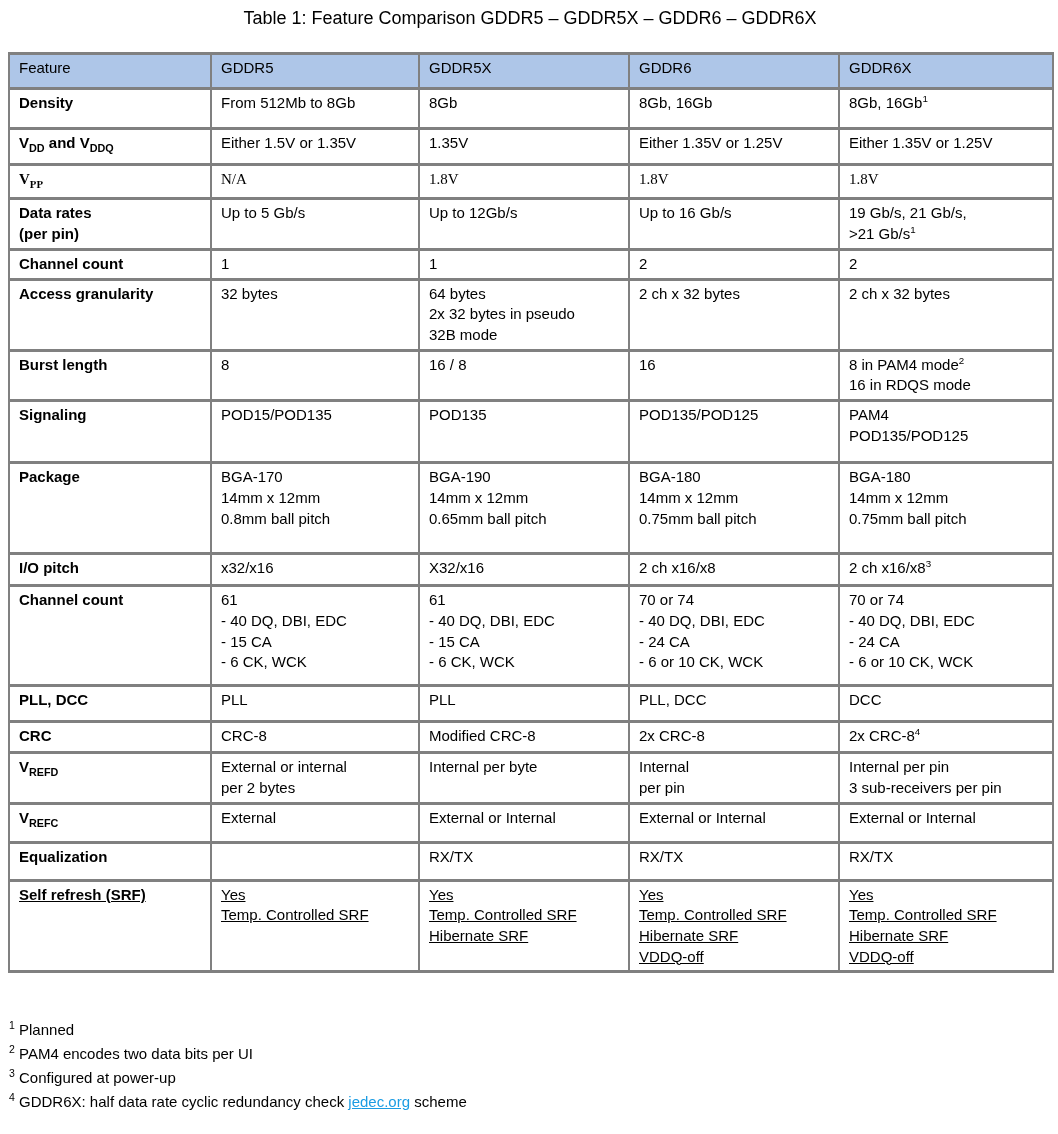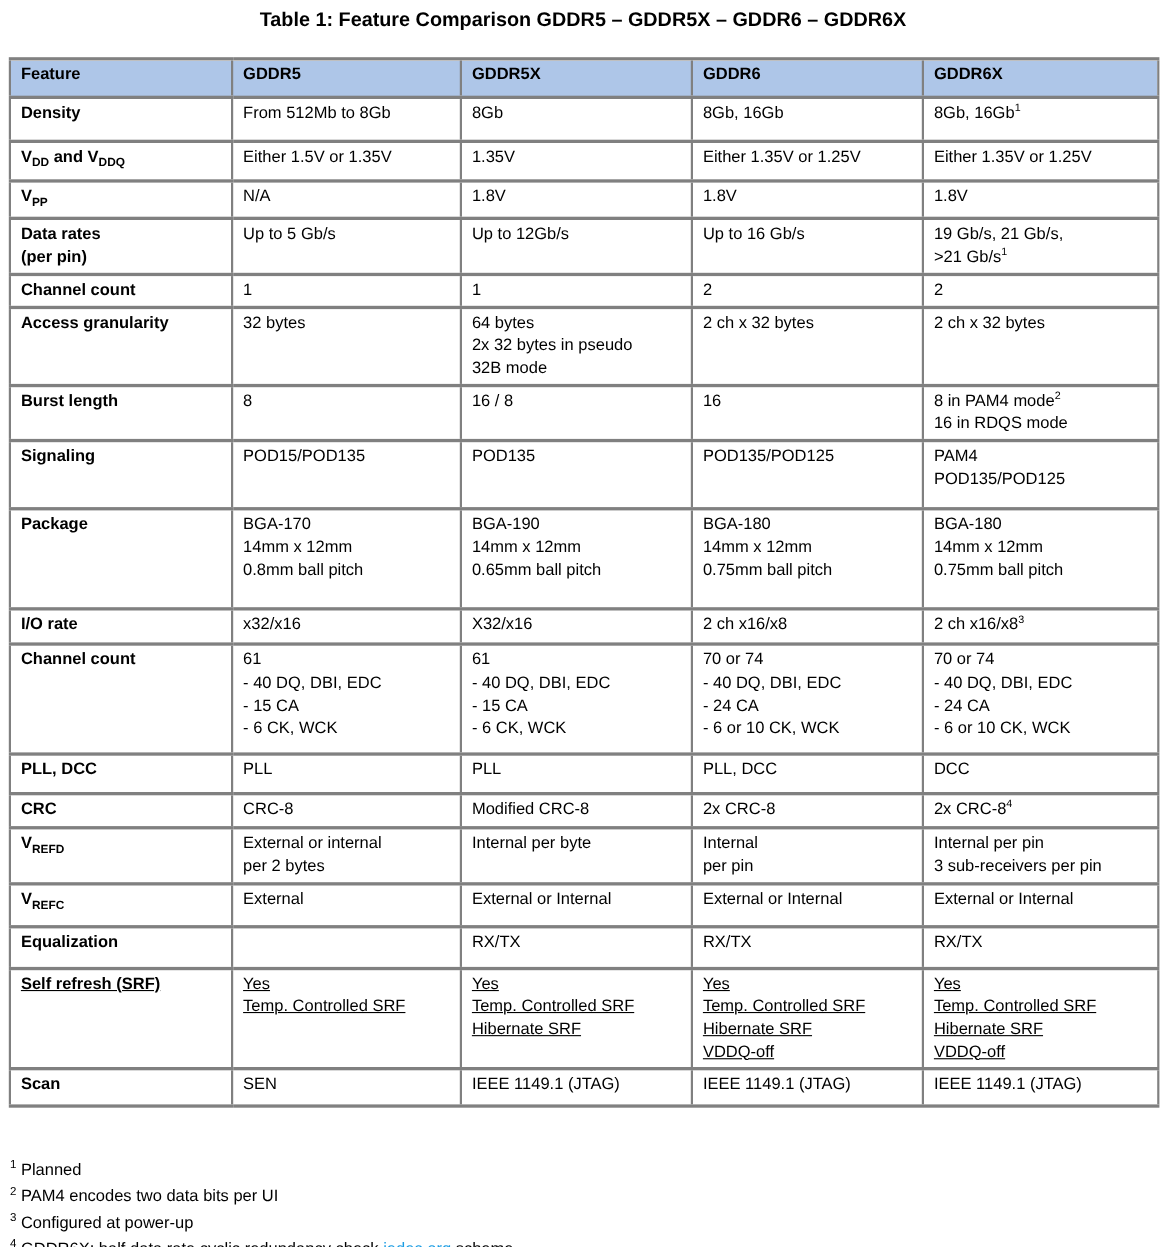--- a/index.html
+++ b/index.html
@@ -1,36 +1,36 @@
 <!DOCTYPE html>
 <html><head>
 <meta charset="utf-8">
 <style>
   html,body{margin:0;padding:0;background:#ffffff;color:#000;}
   body{width:1058px;height:1134px;font-family:"Liberation Sans",sans-serif;overflow:hidden;}
   .page{padding:5px 6px 0 8px;box-sizing:border-box;}
-  .doc-title{font-size:18px;font-weight:bold;text-align:center;margin:3px 0 0 0;letter-spacing:0px;}
+  .doc-title{font-size:18px;font-weight:normal;text-align:center;margin:3px 0 0 0;letter-spacing:0px;}
   table.cmp{border-collapse:collapse;table-layout:fixed;width:1044px;margin-top:23px;}
   table.cmp th,table.cmp td{
     border-left:2px solid #808080;border-right:2px solid #808080;
     border-top:3px solid #808080;border-bottom:3px solid #808080;
     vertical-align:top;text-align:left;
     padding:3px 6px 3px 9px;
     font-size:15px;line-height:1.38;
     overflow:hidden;box-sizing:border-box;word-wrap:break-word;
   }
-  thead th{background:#aec6e8;font-weight:bold;font-size:16px;vertical-align:middle;padding-top:4px;padding-bottom:6px;}
+  thead th{background:#aec6e8;font-weight:normal;font-size:16px;vertical-align:middle;padding-top:4px;padding-bottom:6px;}
   tbody th{font-weight:bold;}
   tbody td{font-weight:normal;}
   sub{font-size:0.72em;line-height:0;}
   sup{font-size:0.65em;line-height:0;}
   thead tr{height:35px;}
   tbody tr:nth-child(1){height:40px;}
   tbody tr:nth-child(2){height:36px;}
-  tbody tr:nth-child(3){height:34px;}
+  tbody tr:nth-child(3){height:34px;font-family:Liberation Serif, serif;}
   tbody tr:nth-child(4){height:51px;}
   tbody tr:nth-child(5){height:26px;padding-left:21px;}
   tbody tr:nth-child(6){height:65px;}
   tbody tr:nth-child(7){height:50px;}
   tbody tr:nth-child(8){height:62px;}
   tbody tr:nth-child(9){height:91px;}
   tbody tr:nth-child(10){height:32px;}
   tbody tr:nth-child(11){height:100px;}
   tbody tr:nth-child(12){height:36px;}
   tbody tr:nth-child(13){height:31px;}
@@ -126,21 +126,21 @@
           <td>PAM4<br>POD135/POD125</td>
         </tr>
         <tr>
           <th>Package</th>
           <td>BGA-170<br>14mm x 12mm<br>0.8mm ball pitch</td>
           <td>BGA-190<br>14mm x 12mm<br>0.65mm ball pitch</td>
           <td>BGA-180<br>14mm x 12mm<br>0.75mm ball pitch</td>
           <td>BGA-180<br>14mm x 12mm<br>0.75mm ball pitch</td>
         </tr>
         <tr>
-          <th>I/O rate</th>
+          <th>I/O pitch</th>
           <td>x32/x16</td>
           <td>X32/x16</td>
           <td>2 ch x16/x8</td>
           <td>2 ch x16/x8<sup>3</sup></td>
         </tr>
         <tr>
           <th>Channel count</th>
           <td>61<br>- 40 DQ, DBI, EDC<br>- 15 CA<br>- 6 CK, WCK</td>
           <td>61<br>- 40 DQ, DBI, EDC<br>- 15 CA<br>- 6 CK, WCK</td>
           <td>70 or 74<br>- 40 DQ, DBI, EDC<br>- 24 CA<br>- 6 or 10 CK, WCK</td>
@@ -180,27 +180,20 @@
           <td>RX/TX</td>
           <td>RX/TX</td>
           <td>RX/TX</td>
         </tr>
         <tr>
           <th>Self refresh (SRF)</th>
           <td>Yes<br>Temp. Controlled SRF</td>
           <td>Yes<br>Temp. Controlled SRF<br>Hibernate SRF</td>
           <td>Yes<br>Temp. Controlled SRF<br>Hibernate SRF<br>VDDQ-off</td>
           <td>Yes<br>Temp. Controlled SRF<br>Hibernate SRF<br>VDDQ-off</td>
-        </tr>
-        <tr>
-          <th>Scan</th>
-          <td>SEN</td>
-          <td>IEEE 1149.1 (JTAG)</td>
-          <td>IEEE 1149.1 (JTAG)</td>
-          <td>IEEE 1149.1 (JTAG)</td>
         </tr>
       </tbody>
   </table>
 
   <div class="footnotes">
     <p><sup>1</sup> <span>Planned</span></p>
     <p><sup>2</sup> <span>PAM4 encodes two data bits per UI</span></p>
     <p><sup>3</sup> <span>Configured at power-up</span></p>
     <p><sup>4</sup> <span>GDDR6X: half data rate cyclic redundancy check</span> <a class="link">jedec.org</a> <span>scheme</span></p>
   </div>

